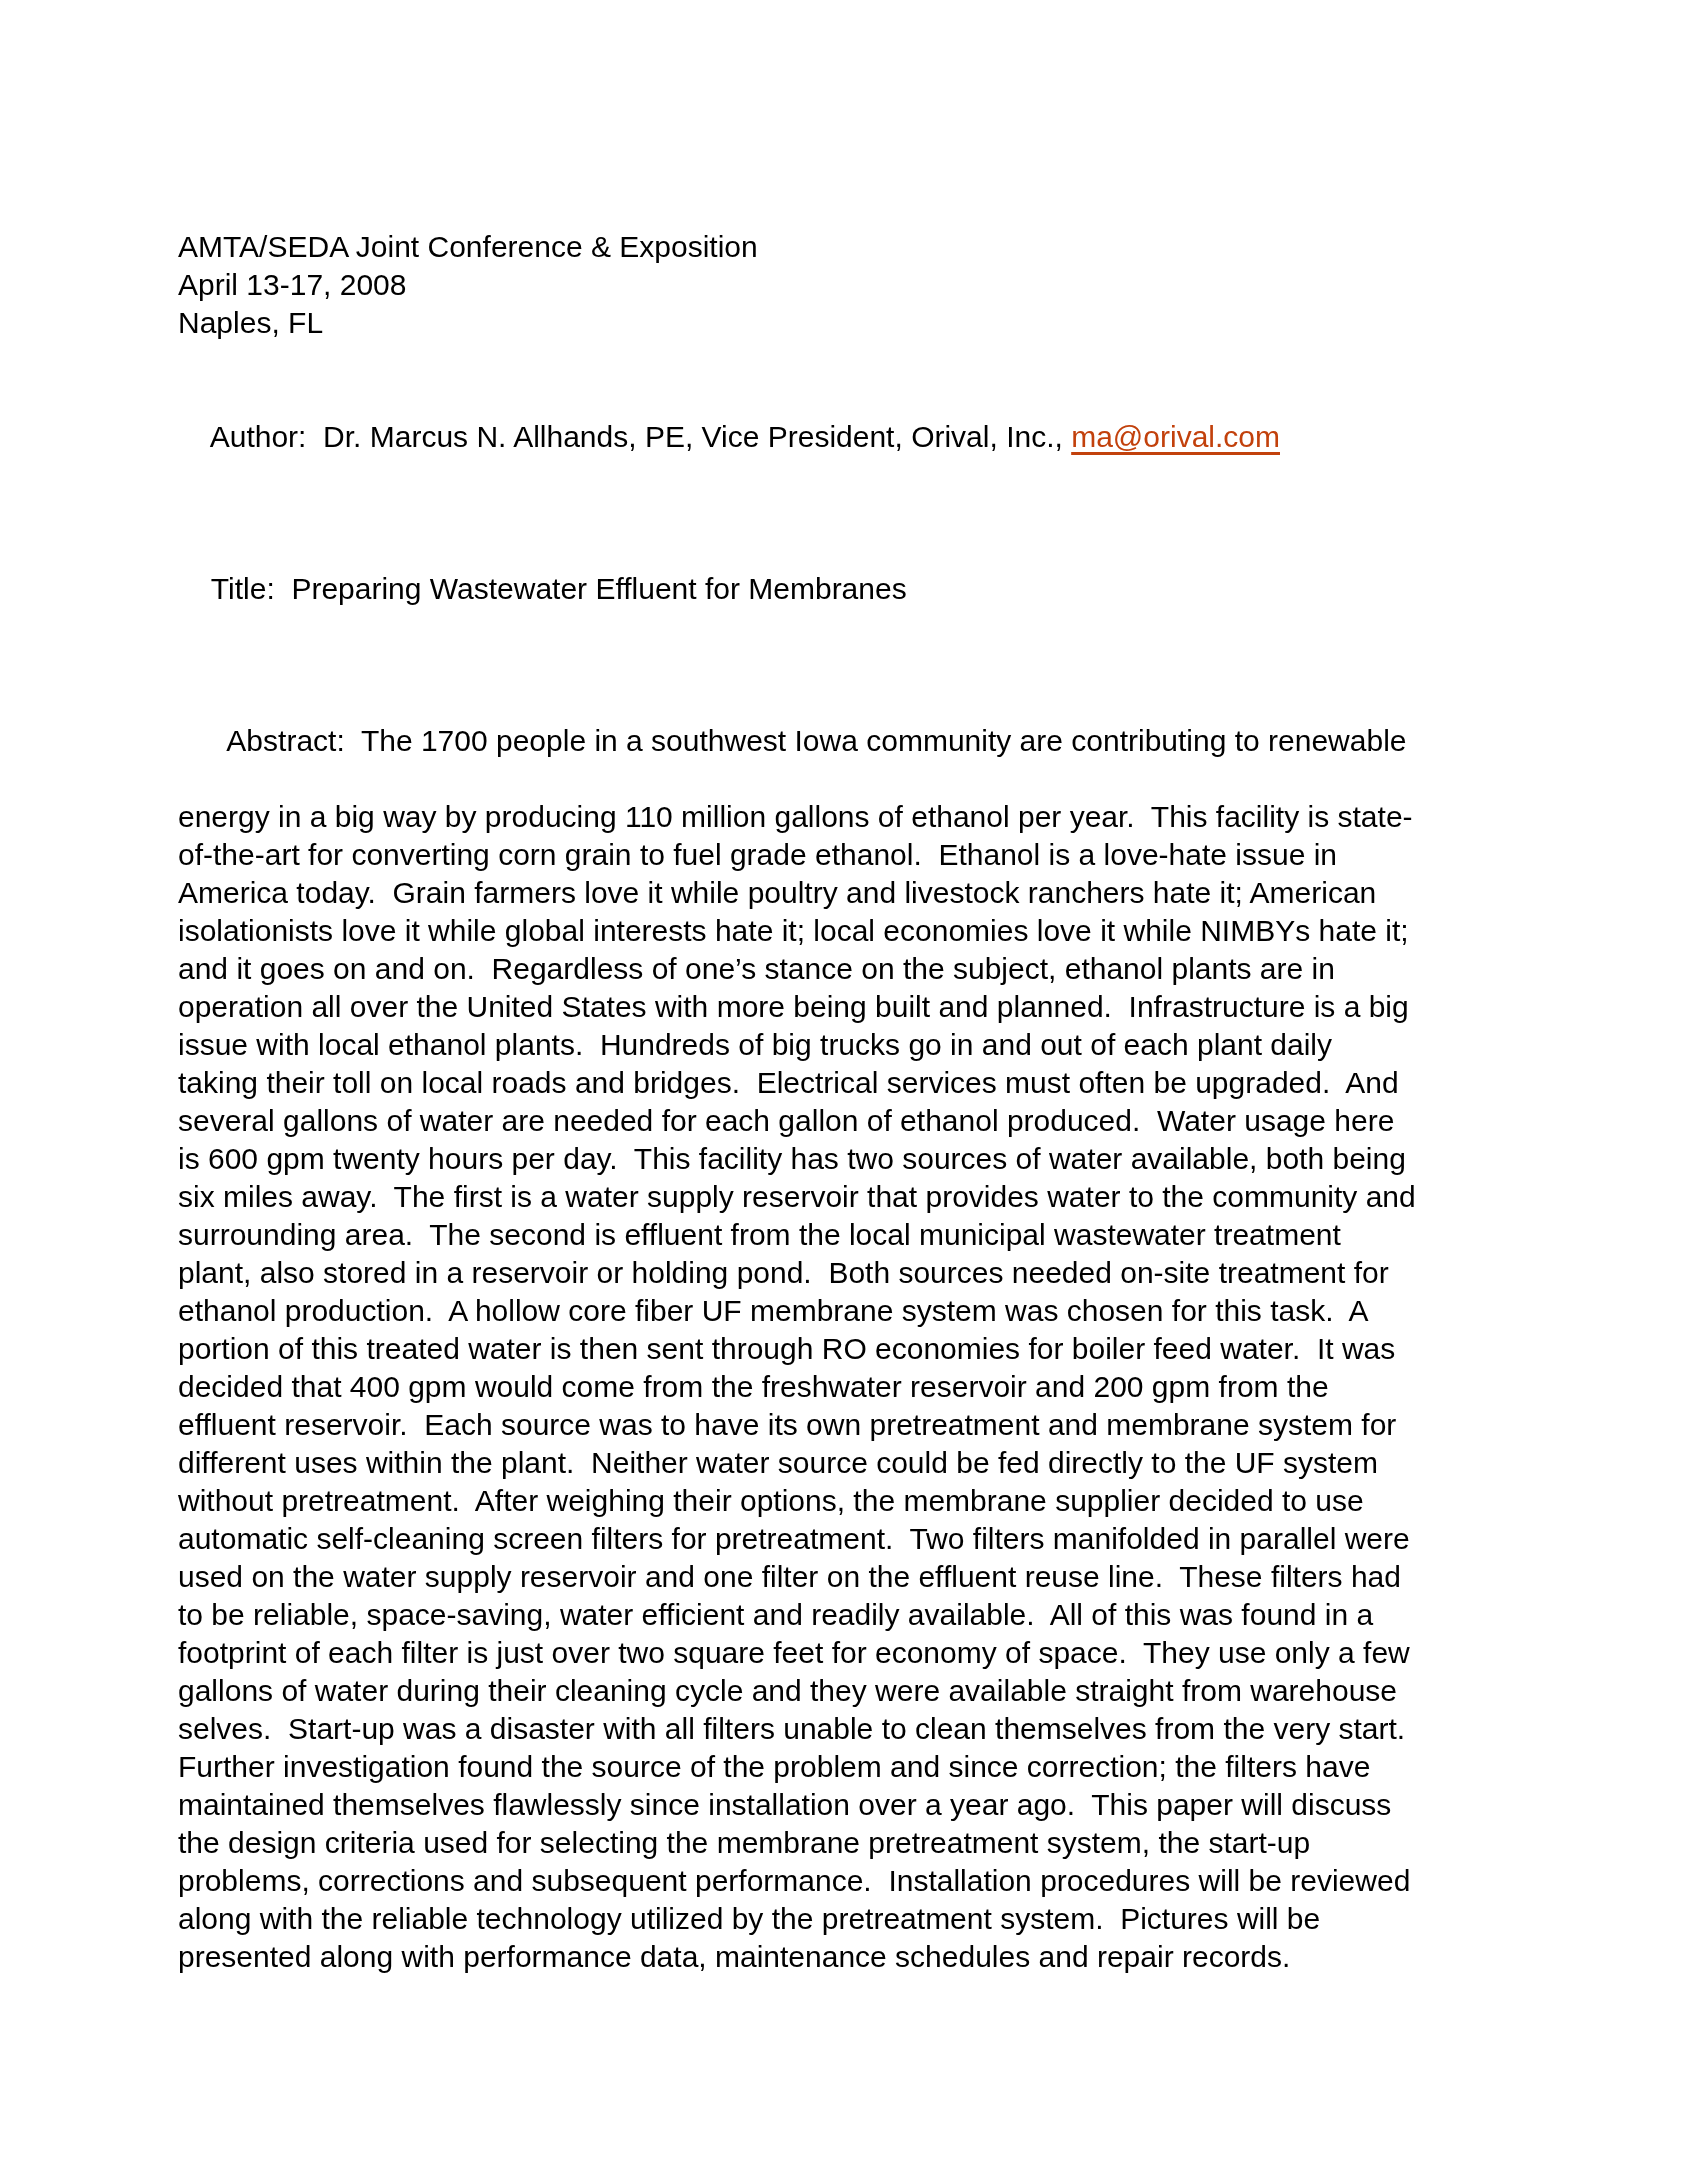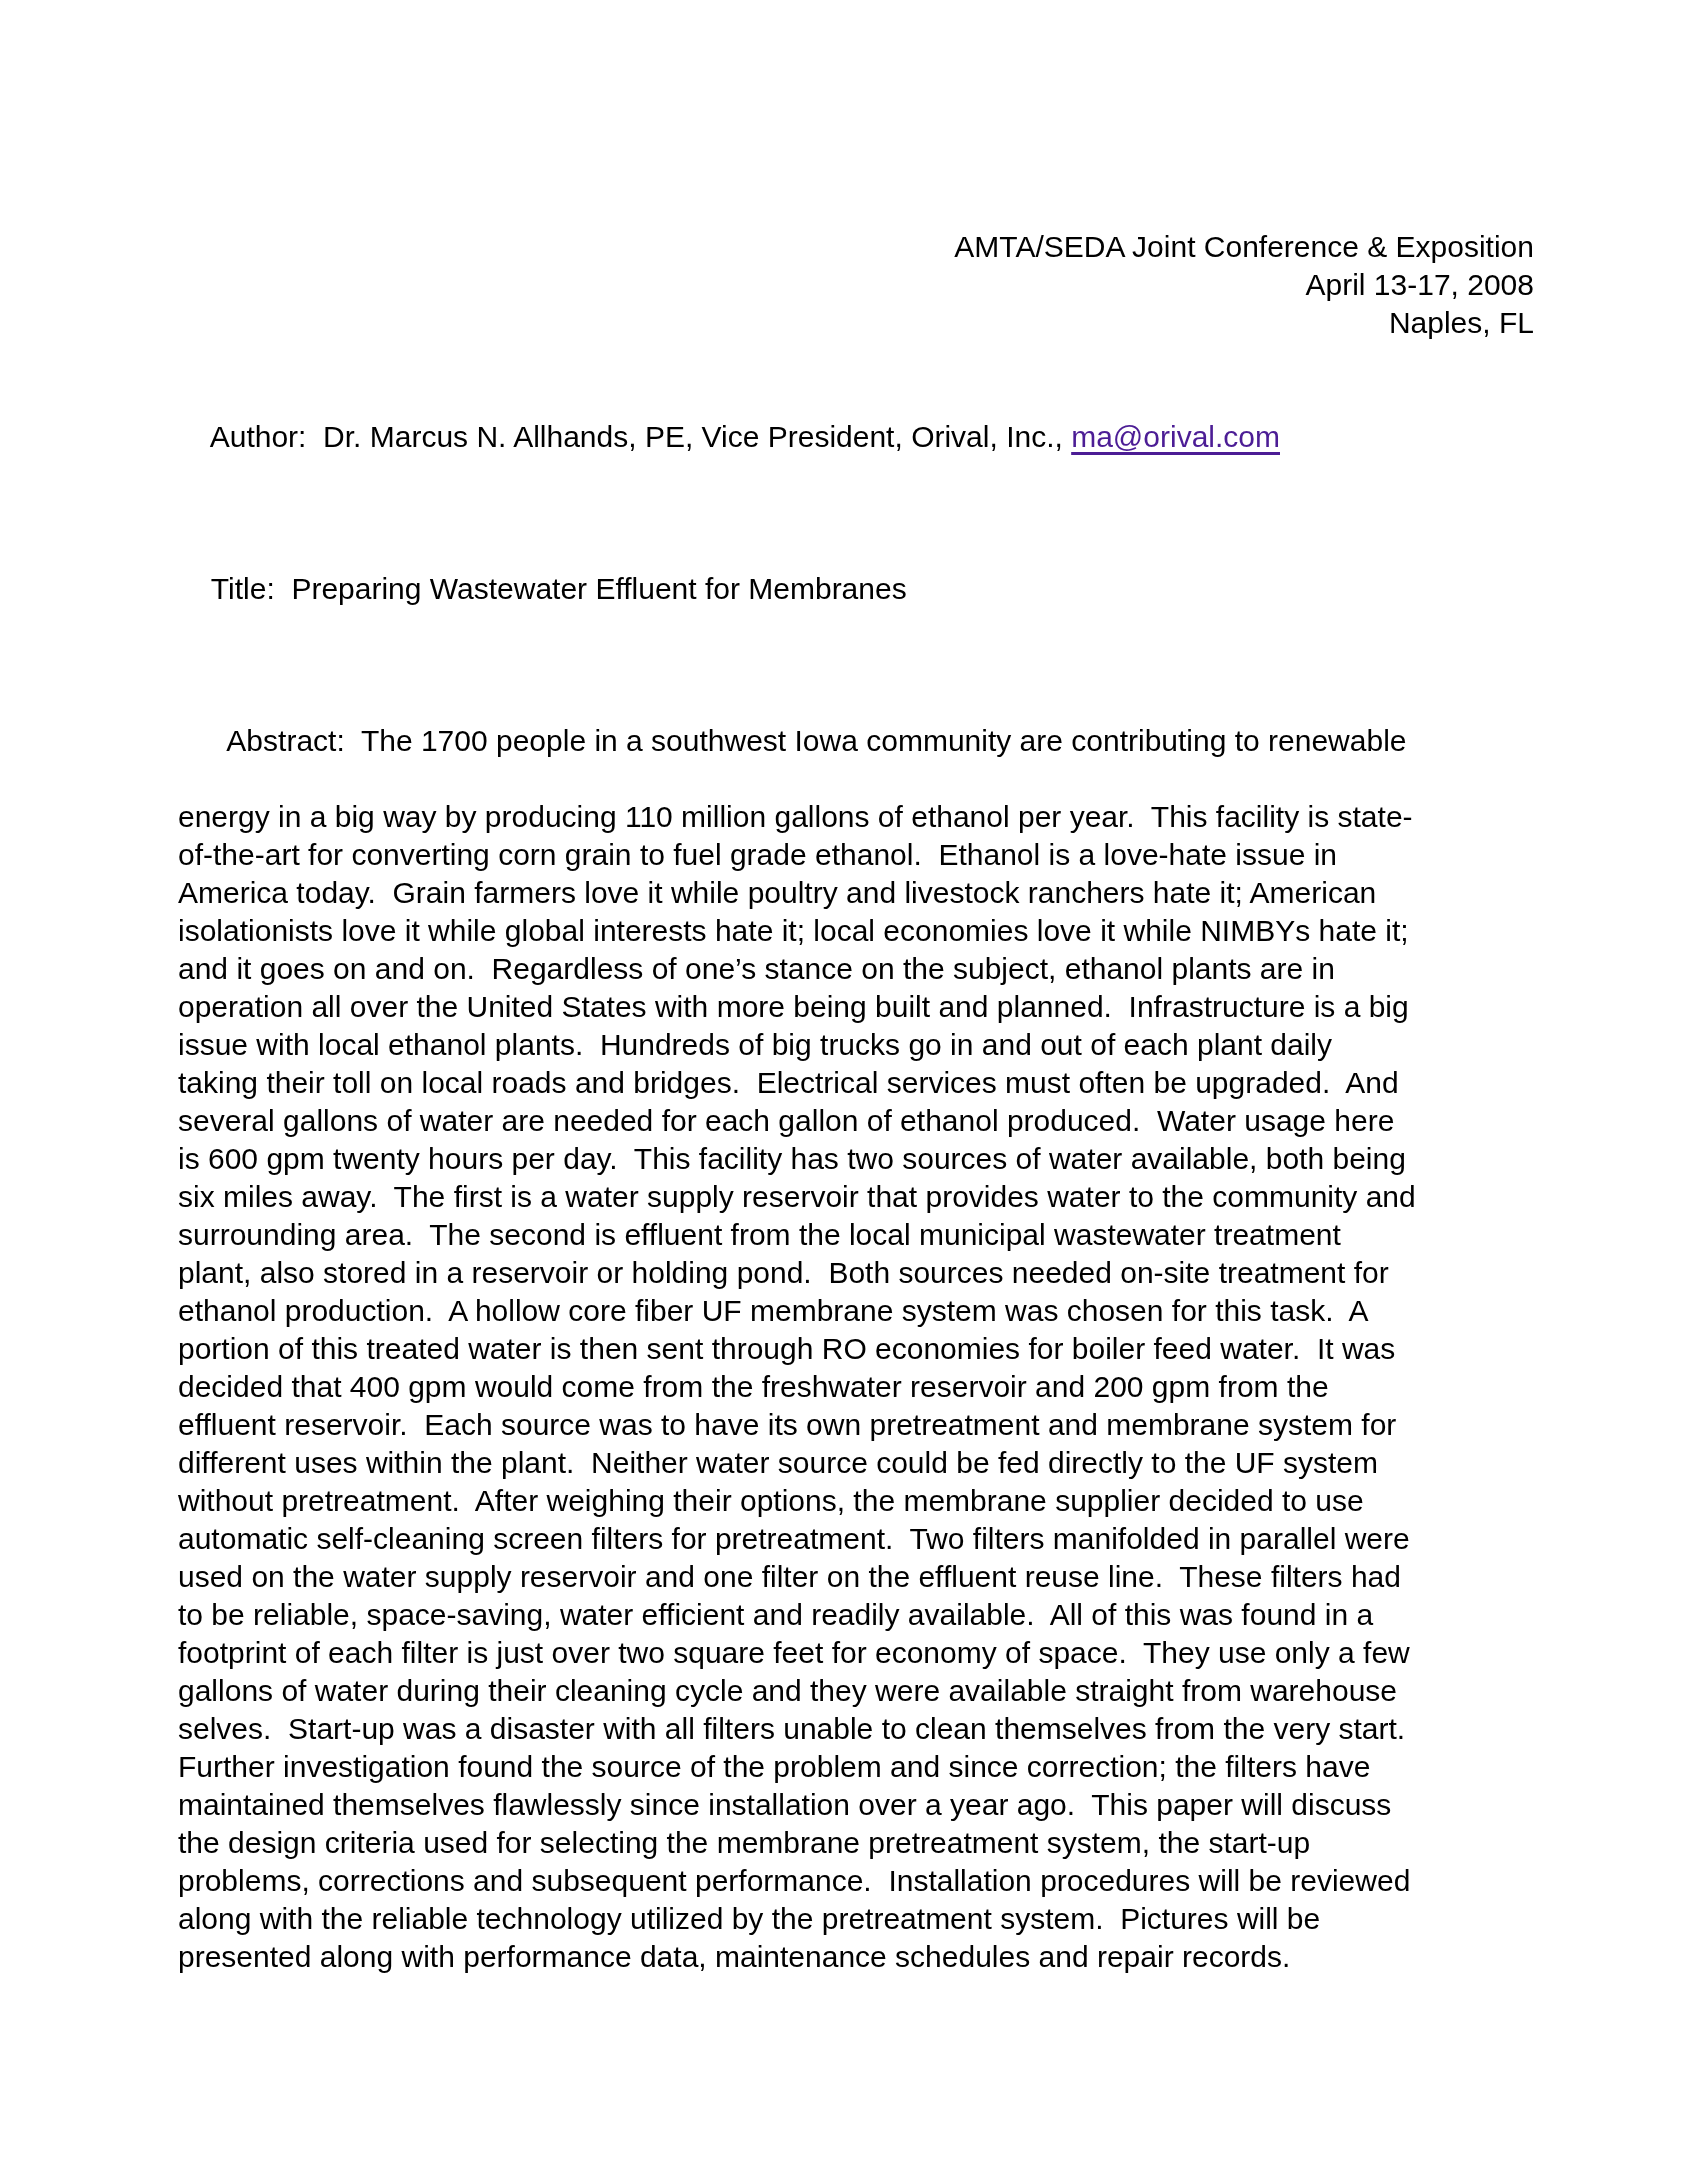--- a/index.html
+++ b/index.html
@@ -10,28 +10,28 @@
     background: #ffffff;
     color: #000000;
     font-family: "Liberation Sans", "DejaVu Sans", sans-serif;
     font-size: 30px;
     line-height: 38px;
     box-sizing: border-box;
     padding: 228px 149px 0 178px;
     overflow: hidden;
   }
   .line, .oneline { white-space: pre; }
-  .centered { text-align: right; }
+  .centered { text-align: left; }
   .block-gap { margin-top: 38px; }
   .u {
     text-decoration-thickness: 2.5px;
     text-underline-offset: 5px;
   }
   a.email {
-    color: #4c1d95;
+    color: #c2410c;
     text-decoration: underline;
     text-decoration-thickness: 2.5px;
     text-underline-offset: 5px;
     cursor: pointer;
   }
 </style>
 </head>
 <body>
 
 <div class="page">

